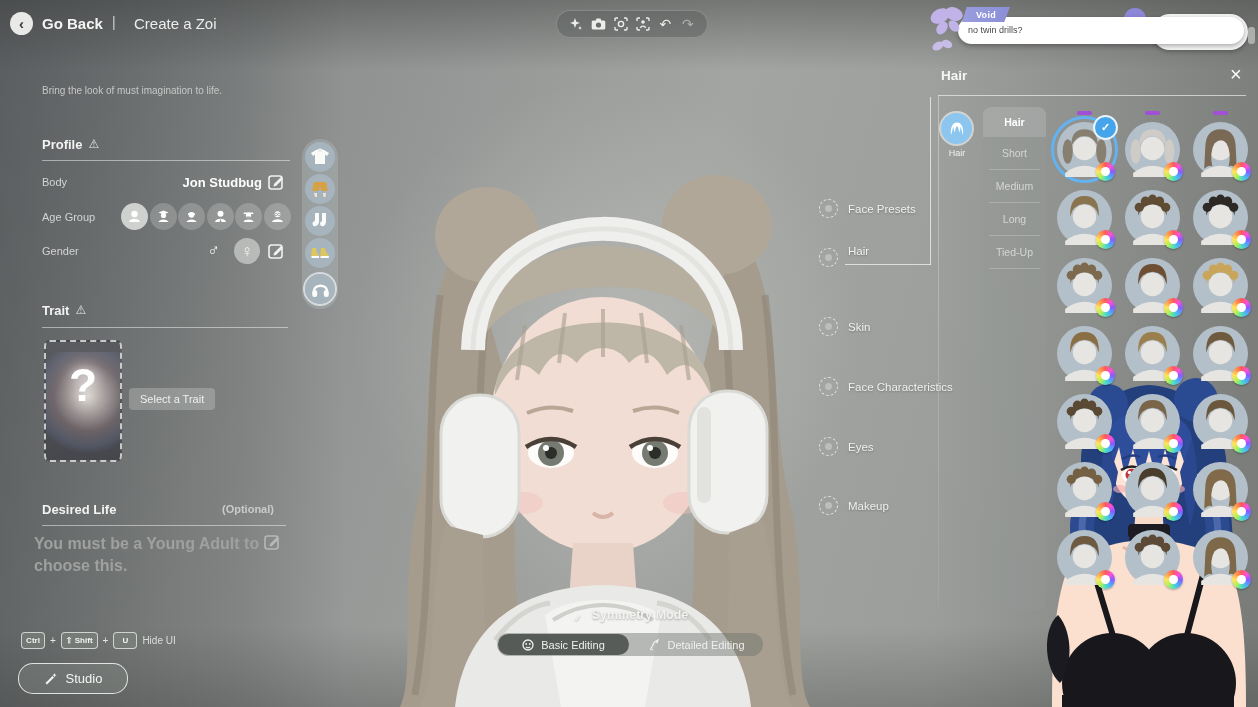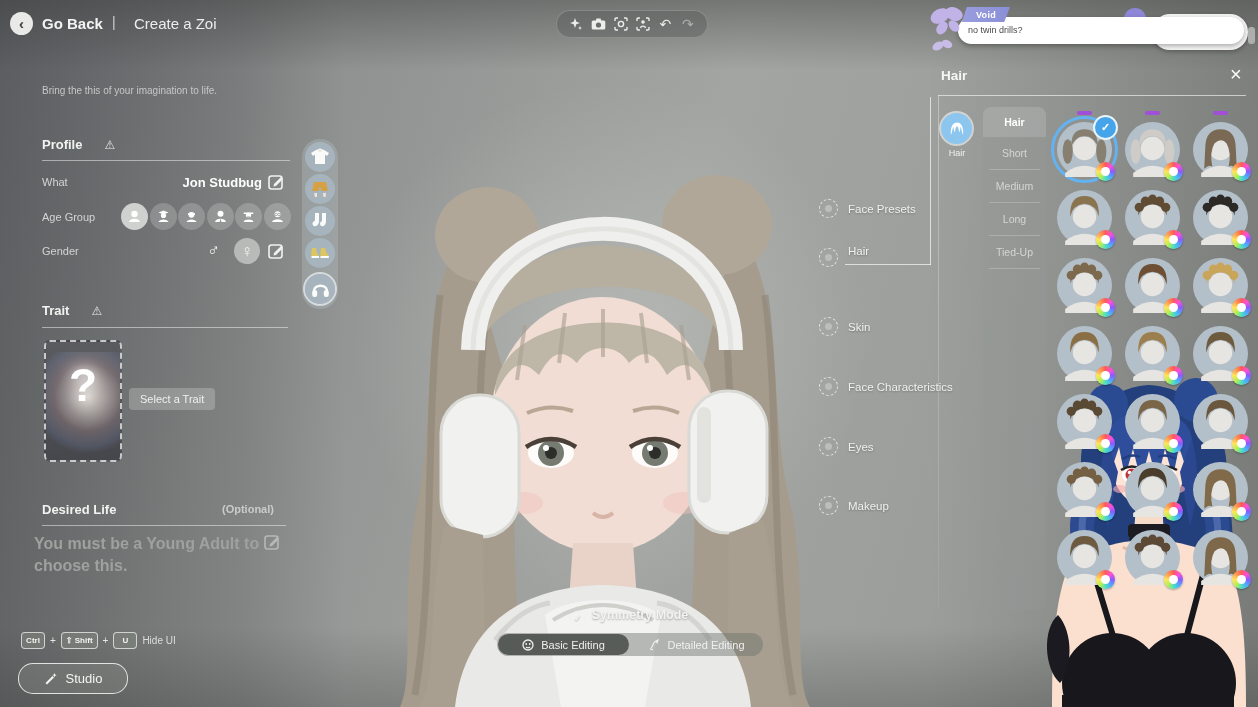--- a/index.html
+++ b/index.html
@@ -35,21 +35,21 @@
   .chat-bubble{left:958px;top:17px;width:286px;height:27px;border-radius:14px;background:#fff;box-shadow:0 2px 5px rgba(0,0,0,.3);}
   .chat-msg{left:968px;top:25px;font-size:9px;color:#4a4a4a;}
   .void-badge{left:962px;top:7px;width:48px;height:15px;background:linear-gradient(90deg,#9a9edf,#8a8ed6);
     clip-path:polygon(10% 0,100% 0,88% 100%,0 100%);display:flex;align-items:center;justify-content:center;
     font-size:9px;font-weight:bold;color:#fff;letter-spacing:.3px;}
   .scroll-nub{left:1248px;top:27px;width:7px;height:17px;border-radius:3px;background:#b9bab8;opacity:.85;}
 
   
   .h1{left:42px;top:62px;font-size:16px;font-weight:bold;color:#f6f7f5;letter-spacing:.2px;}
   .h1sub{left:42px;top:85px;font-size:10px;color:#c6c8c6;}
-  .sec-title{font-size:13px;font-weight:bold;color:#f2f3f1;display:flex;align-items:center;gap:22px;}
+  .sec-title{font-size:13px;font-weight:bold;color:#f2f3f1;display:flex;align-items:flex-start;gap:6px;}
   .warn{font-size:12px;font-weight:normal;color:#e8eae8;}
   .divider{height:1px;background:rgba(235,237,235,.55);}
   .form-label{font-size:11px;color:#d3d5d3;}
   .name-value{font-size:13px;font-weight:bold;color:#fdfdfc;}
   .edit-ic{width:17px;height:17px;cursor:pointer;}
   .age-circle{width:27px;height:27px;border-radius:50%;background:rgba(255,255,255,.20);display:flex;align-items:center;justify-content:center;cursor:pointer;}
   .age-circle.sel{background:rgba(228,231,228,.82);}
   .gender-sym{font-size:17px;color:#f6f7f5;cursor:pointer;line-height:1;}
   .gender-wrap{width:26px;height:26px;border-radius:50%;display:flex;align-items:center;justify-content:center;cursor:pointer;}
   .gender-wrap.sel{background:rgba(230,233,230,.55);}
@@ -286,29 +286,29 @@
       </g>
     <g fill="#cfc2f2" opacity=".9">
         <ellipse cx="10" cy="42" rx="6" ry="4" transform="rotate(-30 10 42)"></ellipse>
         <ellipse cx="19" cy="40" rx="5.5" ry="3.8" transform="rotate(25 19 40)"></ellipse>
       </g>
   </svg>
   <div class="abs void-badge">Void</div>
   <div class="abs chat-msg">no twin drills?</div>
   <div class="abs scroll-nub"></div>
 
-  <div class="abs h1sub">Bring the this of your imagination to life.</div>
+  <div class="abs h1sub">Bring the look of must imagination to life.</div>
 
   <div class="abs sec-title" style="left:42px;top:137px">
     <span>Profile</span>
     <span class="warn">⚠</span>
   </div>
   <div class="abs divider" style="left:42px;top:160px;width:248px"></div>
 
-  <div class="abs form-label" style="left:42px;top:176px">What</div>
+  <div class="abs form-label" style="left:42px;top:176px">Body</div>
   <div class="abs name-value" style="left:42px;top:175px;width:220px;text-align:right">Jon Studbug</div>
   <svg class="abs edit-ic" style="left:268px;top:173px" viewBox="0 0 17 17">
       <rect x="1" y="3" width="13" height="13" rx="2.5" fill="none" stroke="#f0f1f0" stroke-width="1.6"></rect>
       <path d="M6 11 L13 4 L15 6 L8 13 L5.5 13.5 Z" fill="#f0f1f0"></path>
     </svg>
 
   <div class="abs form-label" style="left:42px;top:211px">Age Group</div>
   <div class="abs" style="left:121px;top:203px;display:flex;gap:1.5px">
     <div class="age-circle sel">
         <svg width="15" height="15" viewBox="0 0 15 15">

